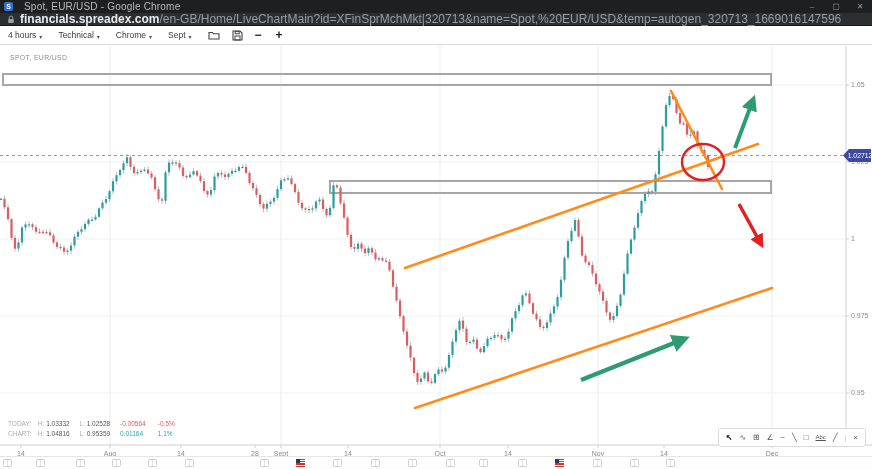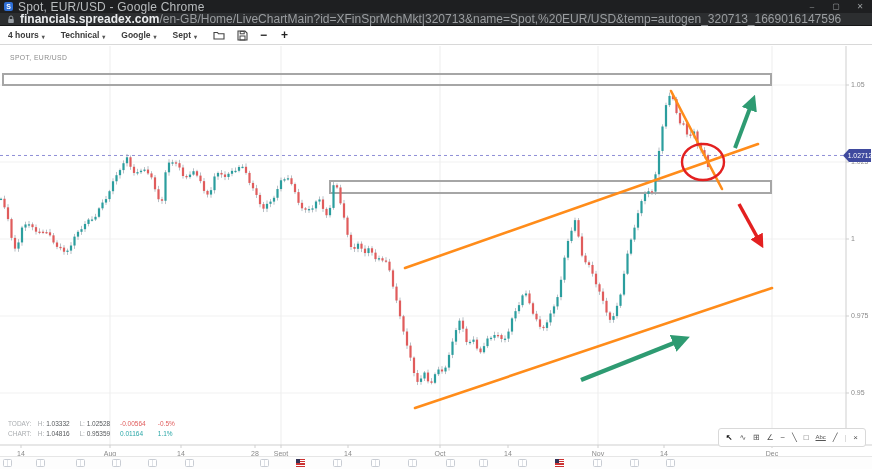--- a/index.html
+++ b/index.html
@@ -2,31 +2,31 @@
 <html><head>
 <meta charset="utf-8">
 <style>
   * { margin:0; padding:0; box-sizing:border-box; }
   html,body { width:872px; height:469px; overflow:hidden; background:#fff;
               font-family:"Liberation Sans", sans-serif; }
   
   #titlebar { height:13px; background:#1e1f21; display:flex; align-items:center; position:relative; }
   .favicon { width:9px; height:9px; background:#2f6fd6; border-radius:2px; margin-left:4px;
              color:#fff; font-size:7px; font-weight:bold; line-height:9px; text-align:center; }
-  #window-title { color:#b9bcbe; font-size:12px; margin-left:5px; letter-spacing:.2px; }
+  #window-title { color:#b9bcbe; font-size:10px; margin-left:11px; letter-spacing:.2px; }
   .win-controls { position:absolute; right:0; top:0; height:13px; display:flex; }
   .win-btn { width:24px; height:13px; color:#9a9d9f; font-size:8px; line-height:13px; text-align:center; }
   #urlbar { height:13px; background:#2c2e30; display:flex; align-items:center; border-bottom:1px solid #151617; }
   .lock { margin:0 5px 0 7px; display:block; }
   #url-text { font-size:12px; white-space:nowrap; overflow:hidden; }
   #url-domain { color:#e8eaec; font-weight:bold; }
   #url-path { color:#9a9da0; }
   
   #app-toolbar { height:18px; background:#fff; display:flex; align-items:center; padding-left:8px; }
-  .dd { display:flex; align-items:flex-end; margin-right:16px; font-size:8.5px; font-weight:bold; color:#3a3a3a; cursor:default; }
+  .dd { display:flex; align-items:flex-end; margin-right:16px; font-size:8.5px; font-weight:normal; color:#3a3a3a; cursor:default; }
   .dd .caret { font-size:6px; color:#555; margin-left:3px; }
   .tb-icon { margin-right:12px; display:flex; align-items:center; }
   .tb-glyph { font-size:12px; font-weight:bold; color:#222; margin-right:14px; line-height:12px; }
   
   #chart-region { position:relative; height:412px; background:#fff; border-top:1px solid #d8d8d8; }
   #chart-svg { display:block; }
   #legend { position:absolute; left:8px; top:374px; font-size:6.5px; line-height:9.5px; white-space:nowrap; }
   .legend-row span { display:inline-block; }
   .lg-label { color:#aaadb0; width:28px; }
   .lg-sub { color:#aaadb0; }
@@ -73,21 +73,21 @@
 <div id="app-toolbar">
   <div class="dd">
     <span>4 hours</span>
     <span class="caret">▾</span>
   </div>
   <div class="dd">
     <span>Technical</span>
     <span class="caret">▾</span>
   </div>
   <div class="dd">
-    <span>Google</span>
+    <span>Chrome</span>
     <span class="caret">▾</span>
   </div>
   <div class="dd">
     <span>Sept</span>
     <span class="caret">▾</span>
   </div>
   <div class="tb-icon">
     <svg width="12" height="10" viewBox="0 0 12 10">
       <path d="M1,2.5 h3.4 l1,1.2 H11 V9 H1 Z" fill="none" stroke="#444" stroke-width="1.1"></path>
     </svg>

